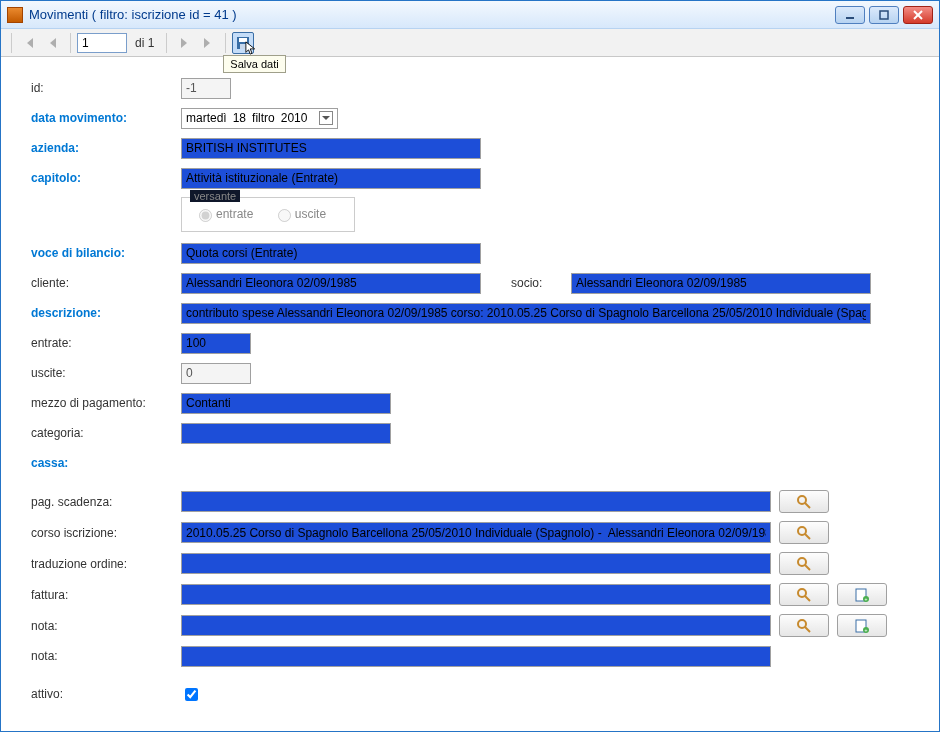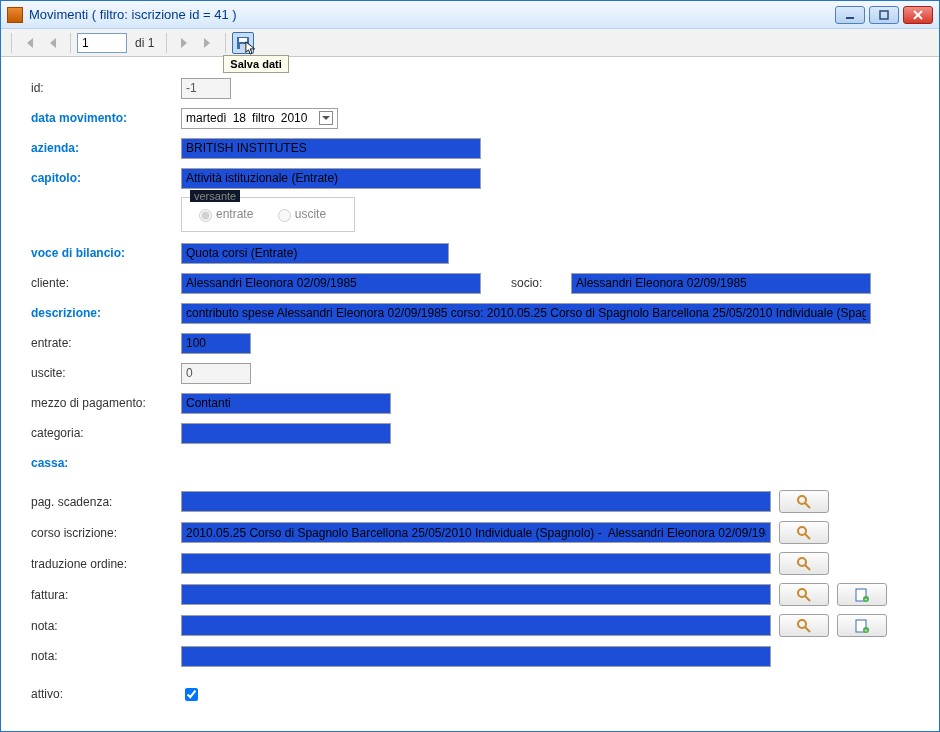--- a/index.html
+++ b/index.html
@@ -13,21 +13,21 @@
   .winbtn.close { background: linear-gradient(#f38d85,#d43a2a); border-color:#a12216; color:#fff; }
   .winbtn svg { width: 12px; height: 12px; }
   .toolbar { height: 28px; border-bottom: 1px solid #c8c8c8; display:flex; align-items:center; padding:0 6px; gap:2px; background:#f2f2f2; }
   .tb-btn { width:22px; height:22px; display:flex; align-items:center; justify-content:center; border-radius:2px; }
   .tb-btn svg { width:14px; height:14px; }
   .tb-btn.disabled svg { opacity:.35; }
   .tb-sep { width:1px; height:20px; background:#ccc; margin:0 4px; }
   .tb-input { width:50px; height:20px; border:1px solid #7a9ecb; font-size:12px; padding:0 4px; }
   .tb-text { padding:0 6px; color:#333; }
   .tb-save { background:#c5ddf8; border:1px solid #3b6ea5; position:relative; }
-  .tooltip { position:absolute; top:22px; left:-10px; background:#fdfdee; border:1px solid #9f9f8a; padding:2px 6px; font-size:11px; white-space:nowrap; z-index:10;font-weight:bold; }
+  .tooltip { position:absolute; top:22px; left:-10px; background:#fdfdee; border:1px solid #9f9f8a; padding:2px 6px; font-size:11px; white-space:nowrap; z-index:10; }
   .cursor-arrow { position:absolute; top:8px; left:12px; width:16px; height:16px; pointer-events:none; z-index:11;}
   .form-area { flex:1; padding: 20px 30px; overflow:auto; }
   .row { display:flex; align-items:center; margin-bottom:8px; min-height:22px; }
   .lbl { width:150px; font-size:12px; color:#333; }
   .lbl.blue { color:#0078d4; font-weight:600; }
   input[type=text].fld, .select { height:21px; border:1px solid #a0a0a0; background:#1d4ed8; font-size:12px; padding:0 4px; }
   input[type=text].fld.ro { background:#f4f4f4; color:#555; }
   .select { appearance:none; padding-right:18px; background-image: linear-gradient(45deg, transparent 50%, #555 50%), linear-gradient(135deg, #555 50%, transparent 50%); background-position: calc(100% - 10px) 8px, calc(100% - 6px) 8px; background-size: 4px 4px, 4px 4px; background-repeat:no-repeat; }
   .select.disabled, .fld.disabled { background:#f4f4f4; color:#888; }
   .dategroup { display:flex; align-items:center; border:1px solid #a0a0a0; height:21px; background:#fff; padding:0 4px; gap:6px; }
@@ -150,21 +150,21 @@
           </label>
         <label class="radio">
             <input type="radio" disabled="" style="">
             <span>uscite</span>
           </label>
       </div>
     </div>
 
     <div class="row" style="margin-top:10px">
       <div class="lbl blue">voce di bilancio:</div>
-      <input type="text" class="fld select" style="width: 268px;" value="Quota corsi (Entrate)">
+      <input type="text" class="fld select" style="width: 300px;" value="Quota corsi (Entrate)">
     </div>
 
     <div class="row">
       <div class="lbl">cliente:</div>
       <input type="text" class="fld select" style="width: 300px;" value="Alessandri Eleonora 02/09/1985">
       <div class="second-lbl">socio:</div>
       <input type="text" class="fld select" style="width: 300px;" value="Alessandri Eleonora 02/09/1985">
     </div>
 
 

